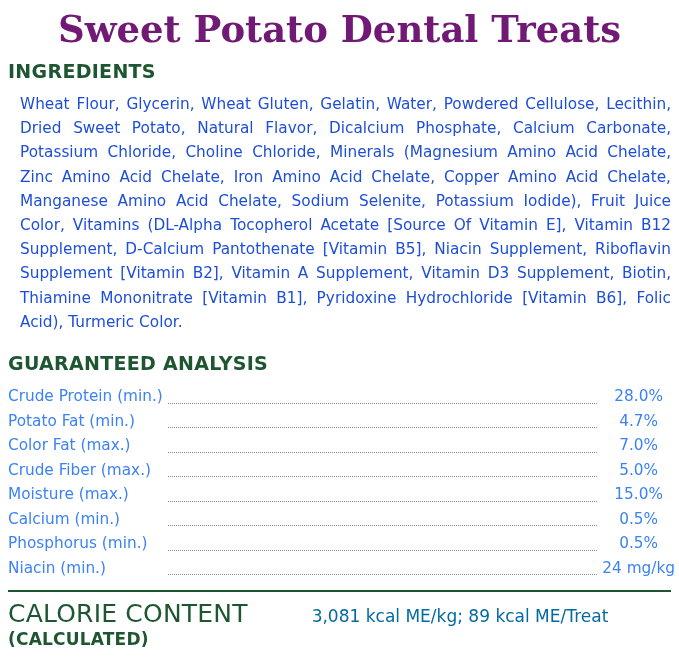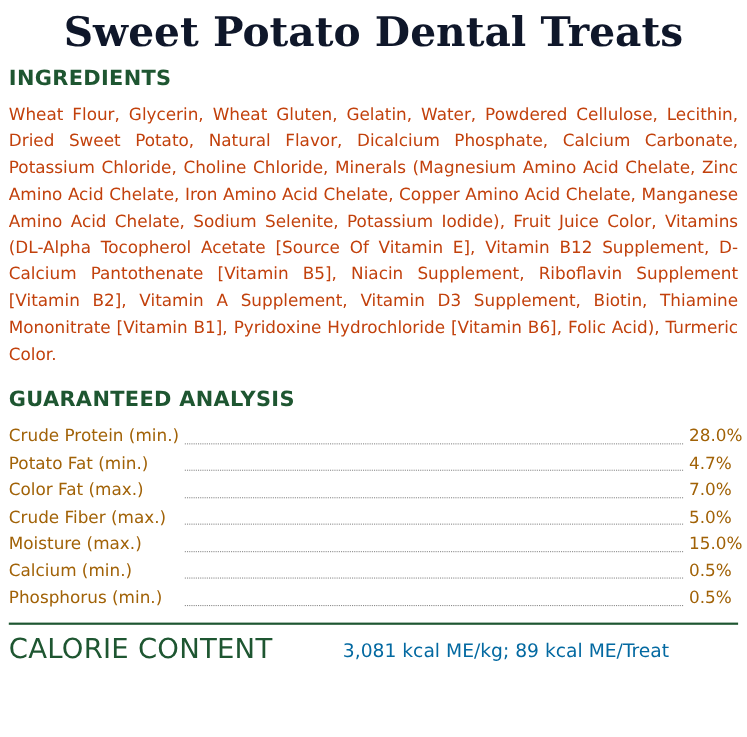--- a/index.html
+++ b/index.html
@@ -17,55 +17,55 @@
   .page {
     width: 679px;
     height: 670px;
     position: relative;
     box-sizing: border-box;
     padding: 4px 6px 0 6px;
   }
   .title {
     font-family: "DejaVu Serif", serif;
     font-weight: bold;
-    color: #0f172a;
+    color: #701a75;
     font-size: 37px;
     line-height: 46px;
     text-align: center;
     letter-spacing: 0px;
     margin: 2px 0 4px 0;
     white-space: nowrap;
   }
   .section-head {
     font-family: "DejaVu Sans", sans-serif;
     font-weight: bold;
     color: #1e5631;
     font-size: 19px;
     line-height: 30px;
     letter-spacing: 0.3px;
     margin: 4px 0 6px 2px;
   }
   .ingredients-body {
     font-size: 15.3px;
     line-height: 24.2px;
-    color: #c2410c;
+    color: #1d4ed8;
     text-align: justify;
     text-justify: inter-word;
-    margin: 0 2px 0 2px;
+    margin: 0 2px 0 14px;
     hyphens: none;
   }
   .ga-head {
     margin-top: 14px;
   }
   .ga-table {
     width: 100%;
     border-collapse: collapse;
     margin: 0 2px;
     font-size: 15.3px;
-    color: #a16207;
+    color: #3b82f6;
   }
   .ga-row {
     height: 24.5px;
   }
   .ga-label {
     white-space: nowrap;
     padding: 0;
     vertical-align: bottom;
     line-height: 24.5px;
   }
@@ -78,21 +78,21 @@
   }
   .ga-dots span {
     display: block;
     border-bottom: 1.6px dotted #8a8a8a;
     position: relative;
     top: -5px;
     width: 100%;
   }
   .ga-value {
     white-space: nowrap;
-    text-align: left;
+    text-align: center;
     padding: 0;
     vertical-align: bottom;
     line-height: 24.5px;
   }
   .rule {
     border: 0;
     border-top: 2px solid #1e5631;
     margin: 10px 2px 8px 2px;
   }
   .calorie-wrap {
@@ -183,25 +183,33 @@
           </td>
         <td class="ga-value">0.5%</td>
       </tr>
       <tr class="ga-row">
         <td class="ga-label">Phosphorus (min.)</td>
         <td class="ga-dots">
             <span></span>
           </td>
         <td class="ga-value">0.5%</td>
       </tr>
+      <tr class="ga-row">
+        <td class="ga-label">Niacin (min.)</td>
+        <td class="ga-dots">
+            <span></span>
+          </td>
+        <td class="ga-value">24 mg/kg</td>
+      </tr>
     </tbody>
   </table>
 
   <hr class="rule">
 
   <div class="calorie-wrap">
     <div>
       <div class="calorie-head">CALORIE CONTENT</div>
+      <div class="calorie-sub">(CALCULATED)</div>
     </div>
     <div class="calorie-value">3,081 kcal ME/kg; 89 kcal ME/Treat</div>
   </div>
 
 </div>
 
 </body></html>

